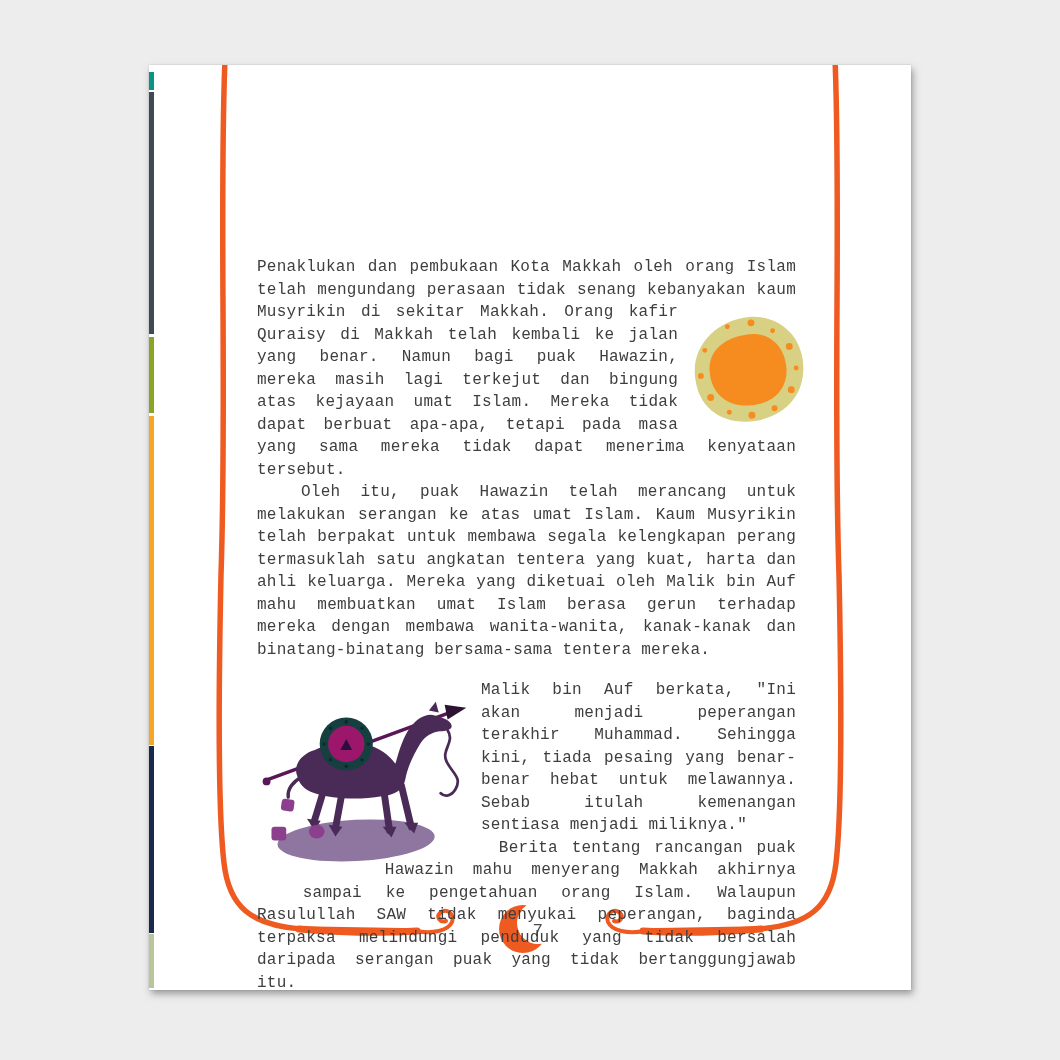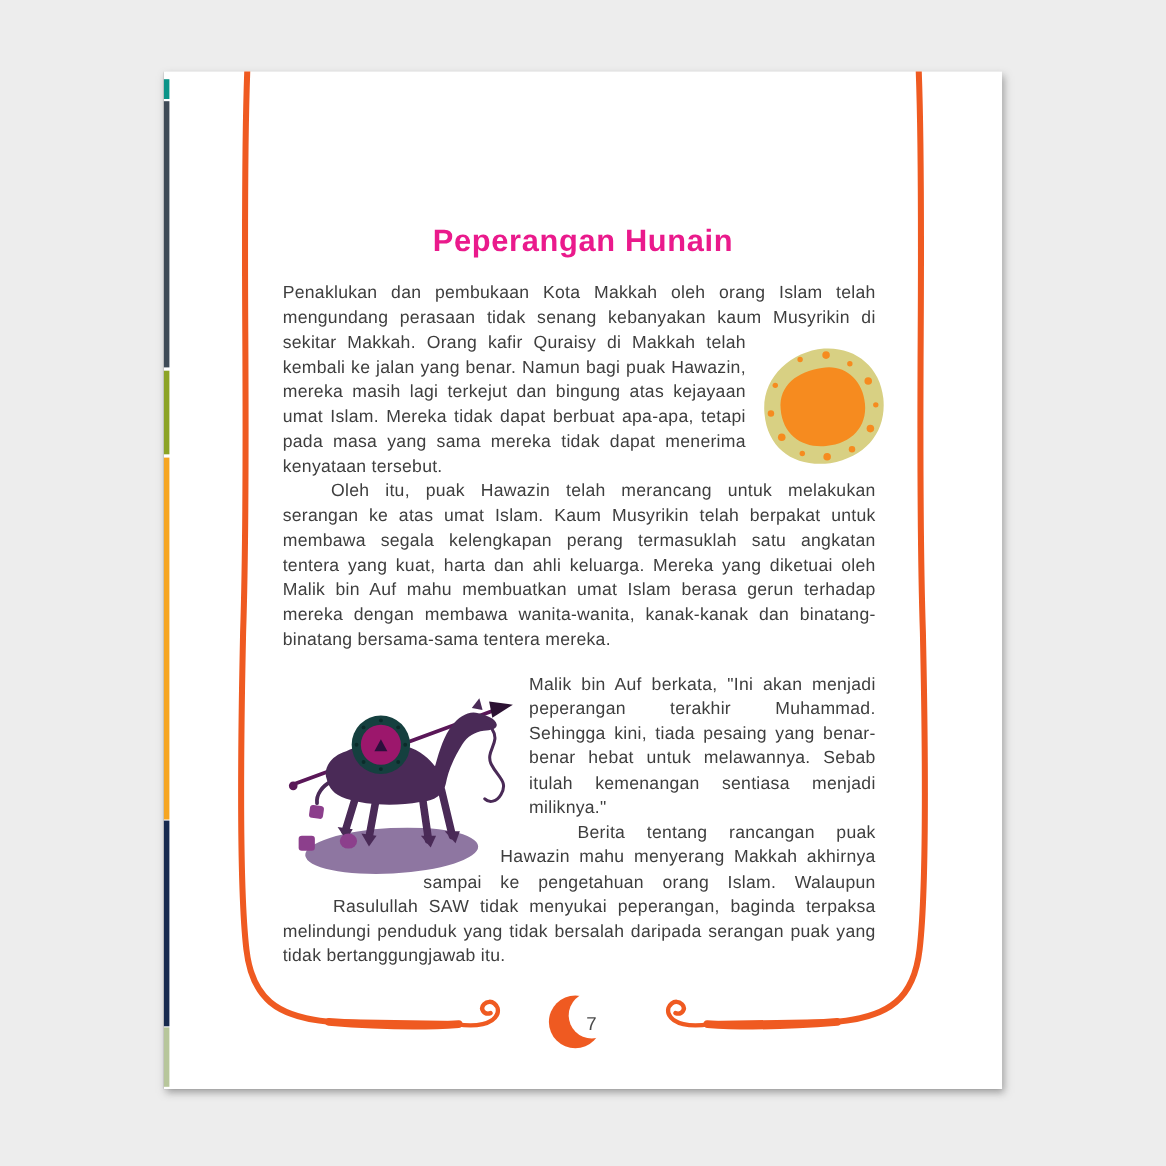--- a/index.html
+++ b/index.html
@@ -35,21 +35,21 @@
   .title{
     position:absolute;left:0;top:138px;width:100%;
     text-align:center;
     font-size:28px;font-weight:bold;
     color:#ea1a8c;letter-spacing:.6px;
   }
 
   .text-col{
     position:absolute;left:108px;top:191px;width:539px;
     font-size:16px;line-height:22.5px;letter-spacing:.25px;
-    color:#3e3e3e;text-align:justify;
+    color:#3e3e3e;text-align:justify;font-family:Liberation Mono, monospace;
   }
   .text-col p{margin:0;}
   .p2{margin-top:19px;text-indent:44px;}
   .p34{margin-top:18px;}
   .p4{margin-top:14px;text-indent:44px;}
 
   .sun-float{
     float:right;width:112px;height:172px;
     margin:0 -6px 0 12px;
     shape-outside:polygon(100% 30%, 100% 100%, 0 100%, 0 34%);
@@ -95,21 +95,20 @@
     </g>
 
     <g class="moon-group">
       <circle cx="374" cy="864" r="24" fill="#ef5a21"></circle>
       <circle cx="389" cy="858" r="21" fill="#ffffff"></circle>
       <text x="384" y="871" font-size="17" fill="#4a4a4a">7</text>
     </g>
   </svg>
 
 
-  <div class="title">Peperangan Hunain</div>
 
   <div class="text-col">
 
     <p class="p1">
       <span class="sun-float">
         <svg viewBox="0 0 120 115" width="118" height="113">
           <path fill="#d8d083" d="M60,4 C88,2 112,20 115,50 C118,80 100,104 66,110 C34,114 8,98 5,64 C2,32 28,7 60,4 Z"></path>
           <path fill="#f68b1f" d="M58,22 C78,18 96,32 98,55 C100,76 86,92 62,94 C40,96 22,84 20,60 C18,38 36,25 58,22 Z"></path>
           <g fill="#f68b1f">
             <circle cx="38" cy="14" r="2.5"></circle>

